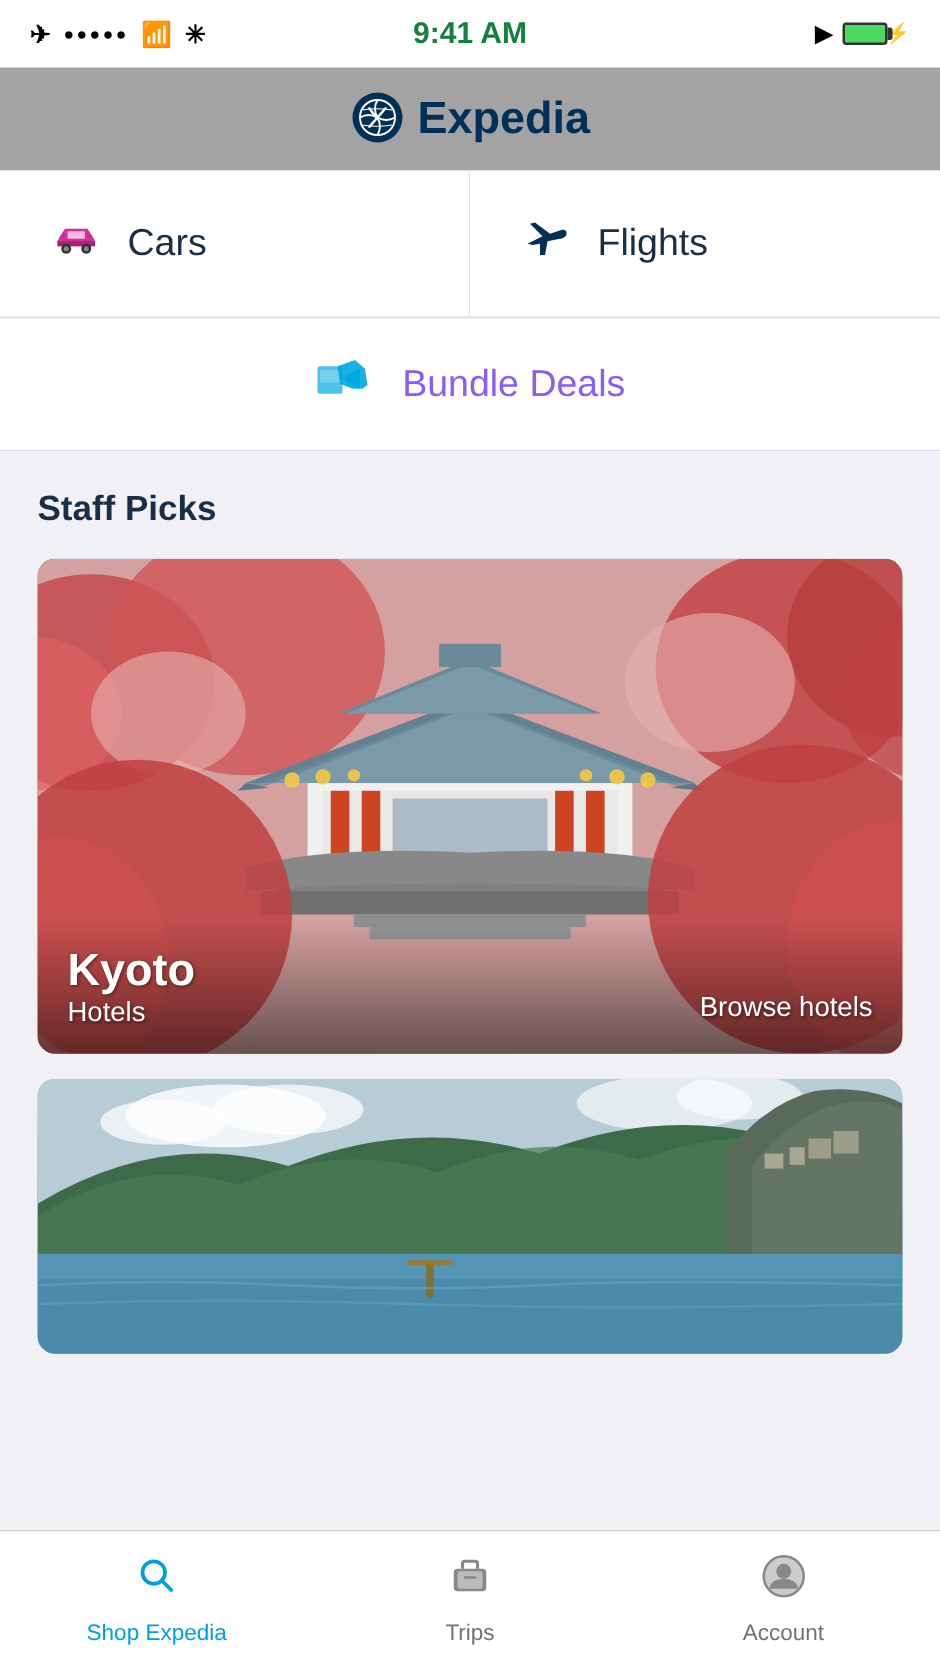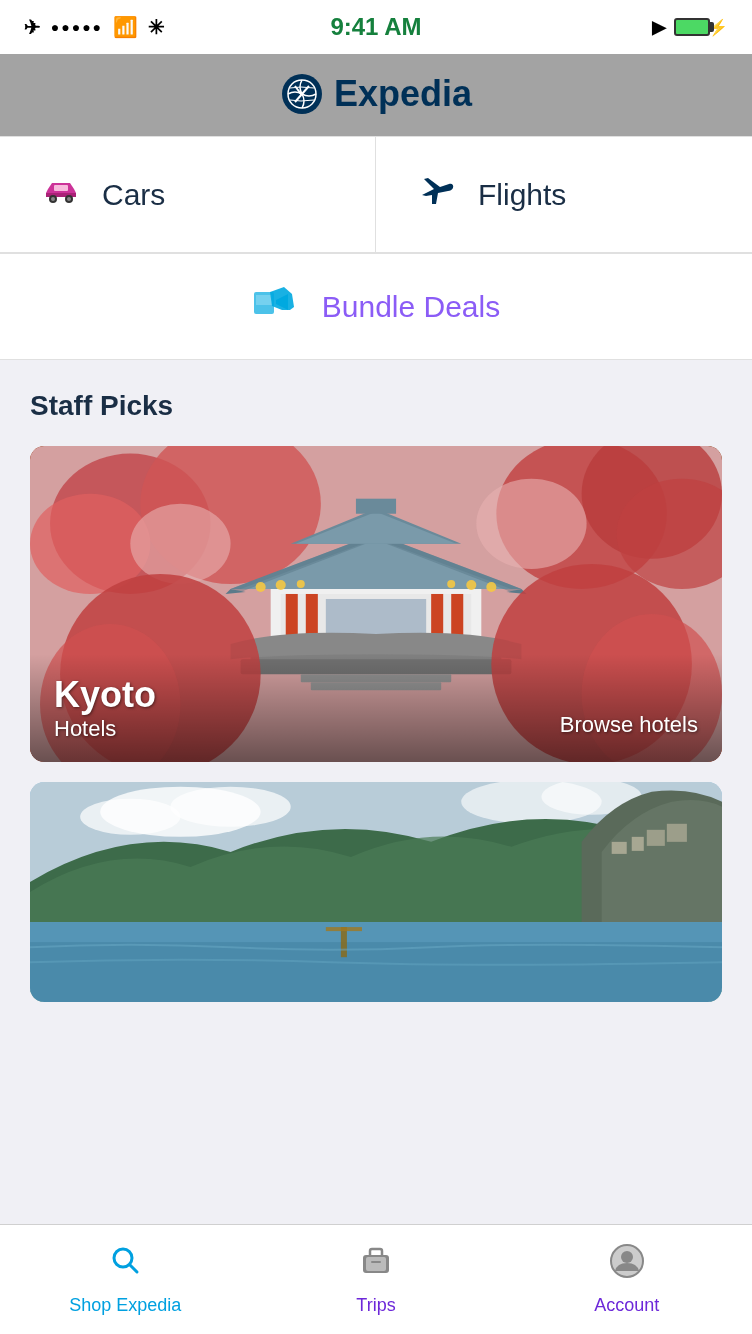--- a/index.html
+++ b/index.html
@@ -133,21 +133,21 @@
     .card {
       border-radius: 14px;
       overflow: hidden;
       margin-bottom: 20px;
       position: relative;
       cursor: pointer;
     }
 
     
     .kyoto-card {
-      height: 316px;
+      height: 396px;
       background: linear-gradient(135deg, #c0392b 0%, #922b21 30%, #784212 60%, #e74c3c 100%);
       position: relative;
       border-radius: 14px;
       overflow: hidden;
     }
     .kyoto-bg {
       position: absolute;
       inset: 0;
       background:
         radial-gradient(ellipse at 60% 30%, #e8a0a0 0%, transparent 50%),
@@ -243,21 +243,21 @@
       justify-content: center;
       gap: 8px;
       cursor: pointer;
       padding: 10px 0;
     }
     .tab-icon {
       font-size: 34px;
     }
     .tab-label {
       font-size: 18px;
-      color: #6d28d9;
+      color: #737373;
     }
     .tab-label.active {
       color: #00a0e0;
     }
     .tab-icon.active {
       color: #00a0e0;
     }
 
     
     .icon-hotels { color: #00a884; }

